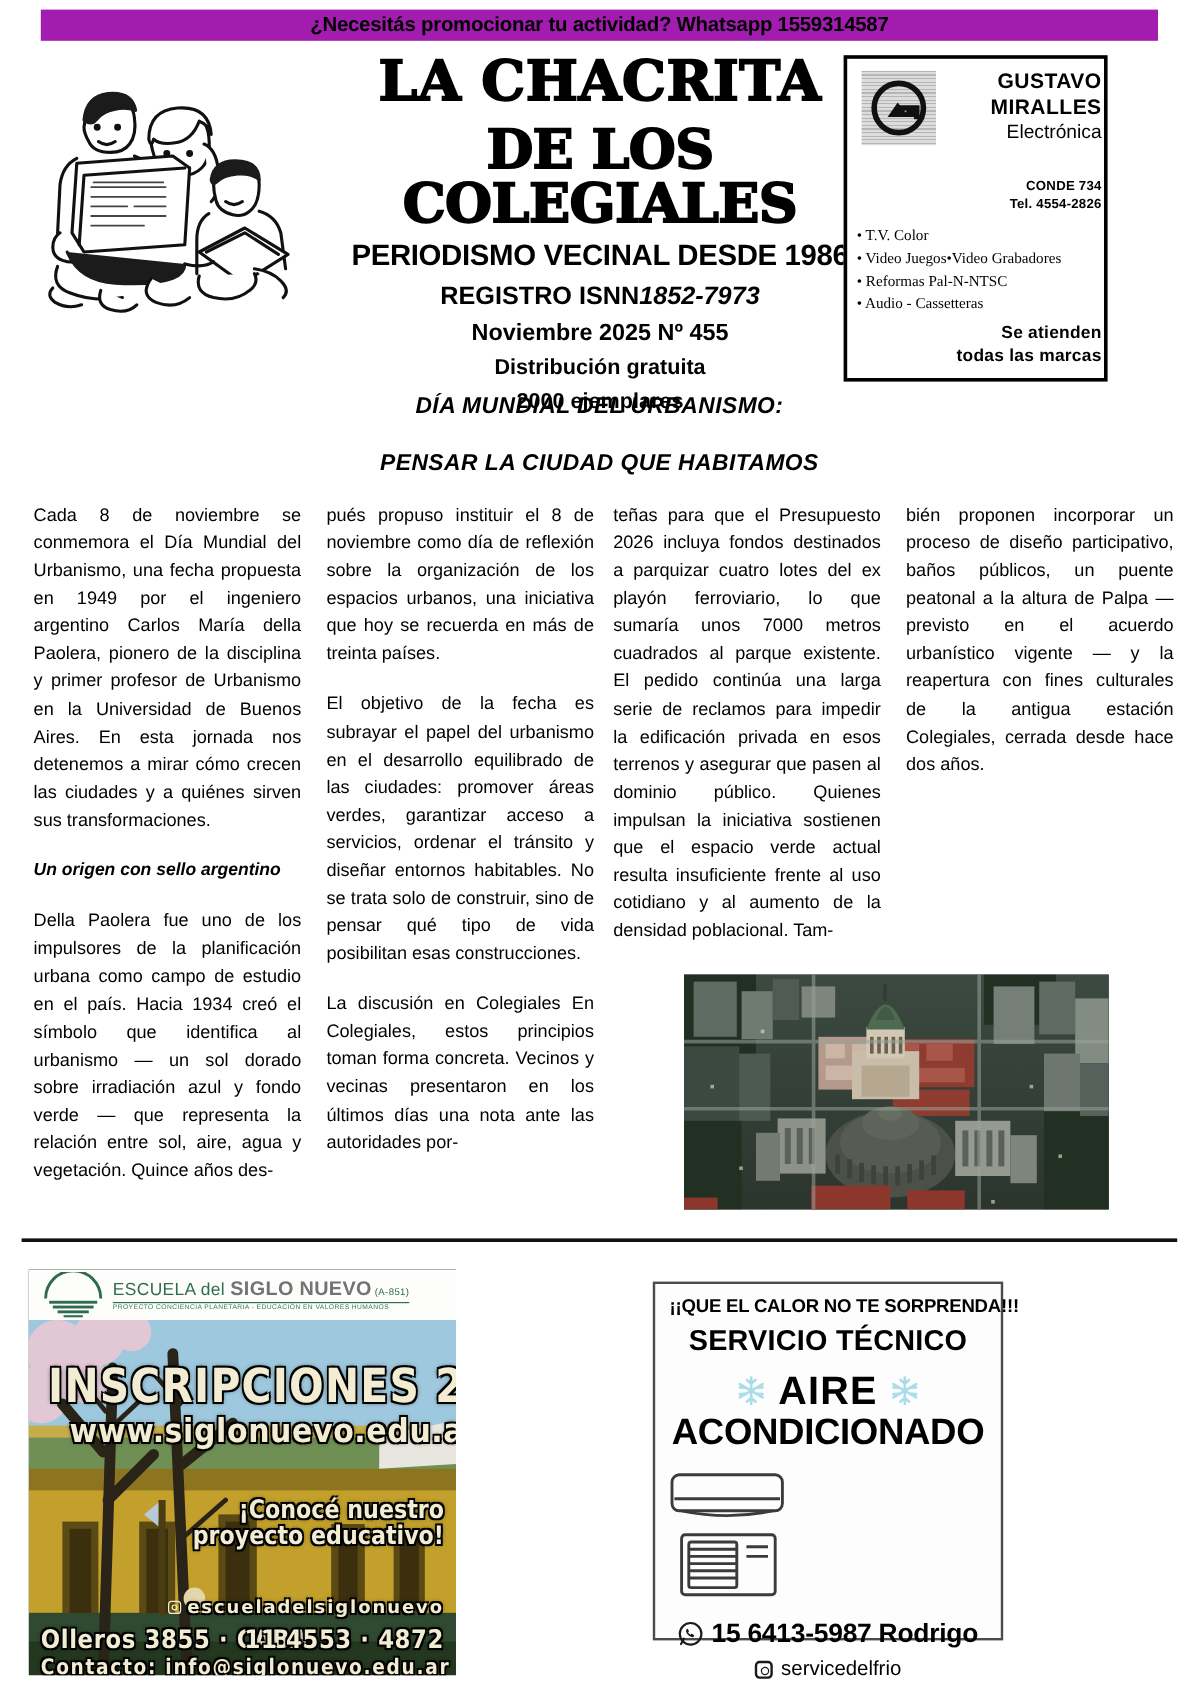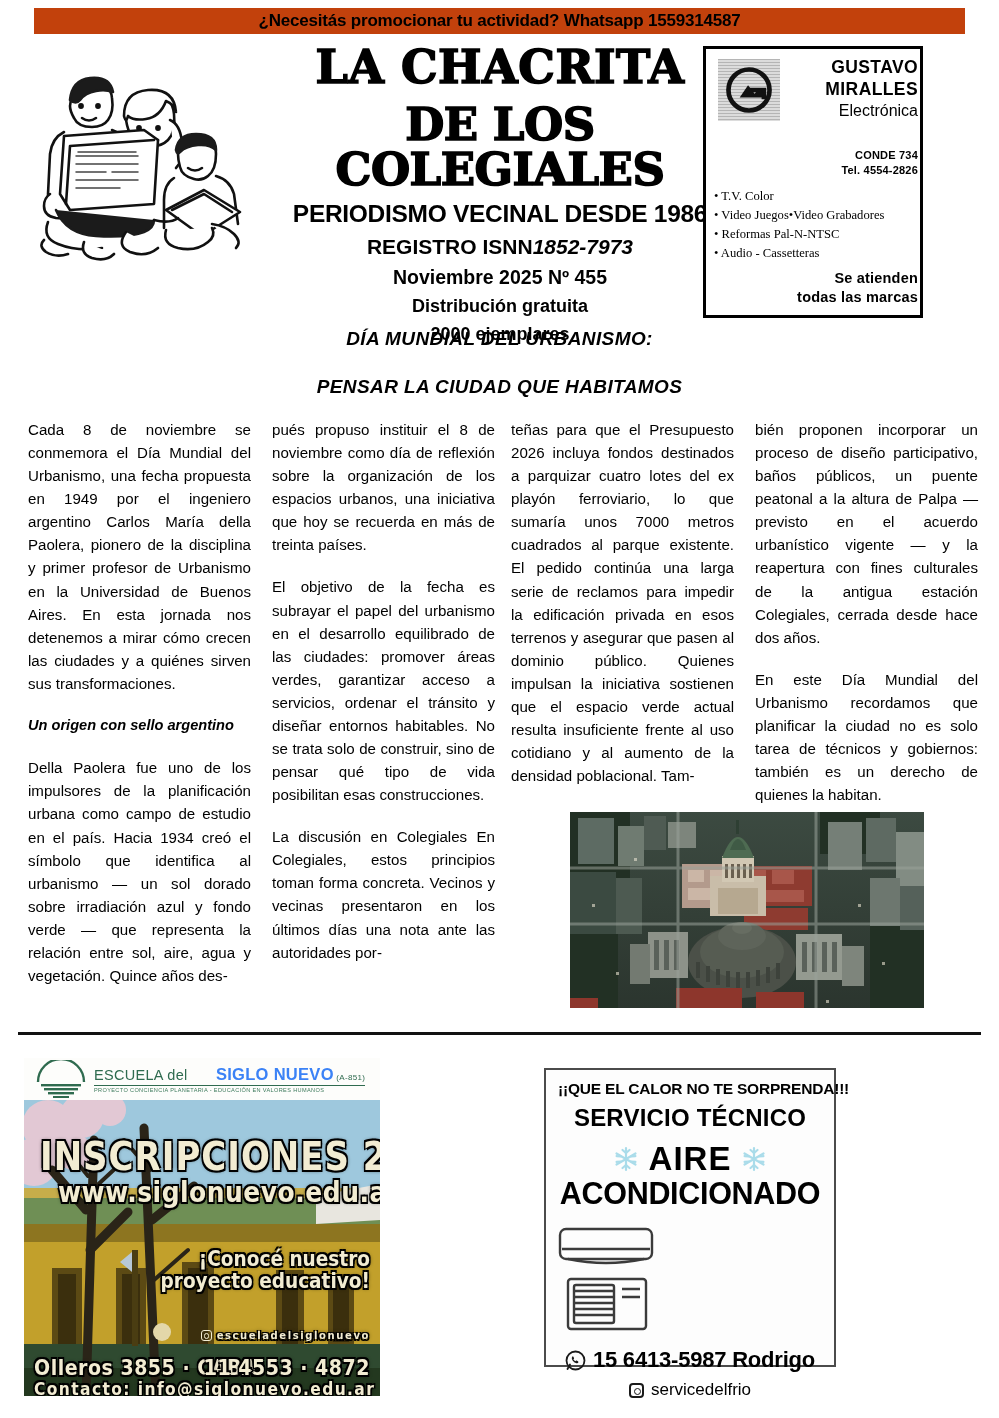--- a/index.html
+++ b/index.html
@@ -12,21 +12,21 @@
     color: #000000;
     overflow: hidden;
     position: relative;
   }
 
   
   .promo-banner {
     position: absolute;
     left: 34px; top: 8px;
     width: 931px; height: 26px;
-    background: #c2410c;
+    background: #a21caf;
     display: flex;
     align-items: center;
     justify-content: center;
   }
   .promo-banner-text {
     font-size: 17px;
     font-weight: bold;
     letter-spacing: -0.2px;
     white-space: nowrap;
   }
@@ -222,21 +222,21 @@
     display: flex; align-items: center;
   }
   .school-logo { width: 58px; height: 38px; margin-left: 8px; flex: 0 0 auto; }
   .school-htext { margin-left: 4px; }
   .school-name {
     font-size: 14.5px;
     letter-spacing: 0.3px;
     white-space: nowrap;
     color: #2f6b4f;
   }
-  .school-name b { color: #3b82f6; font-size: 16.5px; margin-left: 24px; }
+  .school-name b { color: #737373; font-size: 16.5px; }
   .school-name .code { font-size: 8px; color: #2f6b4f; }
   .school-rule { height: 1px; background: #2f6b4f; margin: 1px 0 1px 0; }
   .school-tagline {
     font-size: 5.6px;
     letter-spacing: 0.35px;
     color: #3d7a5c;
     white-space: nowrap;
   }
   .school-photo {
     position: absolute;
@@ -252,21 +252,21 @@
       -1.5px -1.5px 0 #000, 1.5px -1.5px 0 #000,
       -1.5px 1.5px 0 #000, 1.5px 1.5px 0 #000,
       0 0 4px #000;
     white-space: nowrap;
     font-family: "DejaVu Sans", sans-serif;
   }
   .ov-insc { left: 16px; top: 78px; font-size: 34px; letter-spacing: 1px; transform: scaleY(1.15); }
   .ov-web  { left: 34px; top: 120px; font-size: 25px; letter-spacing: 0.5px; transform: scaleY(1.1); }
   .ov-conoce1 { right: 10px; top: 190px; font-size: 18.5px; transform: scaleY(1.15); }
   .ov-conoce2 { right: 10px; top: 212px; font-size: 18.5px; transform: scaleY(1.15); }
-  .ov-ig { right: 10px; top: 272px; font-size: 10px; letter-spacing: 1.6px; display: flex; align-items: center; gap: 5px; }
+  .ov-ig { right: 10px; top: 272px; font-size: 15px; letter-spacing: 1.6px; display: flex; align-items: center; gap: 5px; }
   .ov-addr { left: 10px; top: 298px; font-size: 19px; letter-spacing: 0.5px; transform: scaleY(1.12); }
   .ov-phone { right: 10px; top: 298px; font-size: 19px; letter-spacing: 0.5px; transform: scaleY(1.12); }
   .ov-mail { left: 10px; top: 322px; font-size: 15.5px; letter-spacing: 1.4px; transform: scaleY(1.15); }
   .ig-glyph {
     width: 11px; height: 11px;
     border: 1.6px solid #f2ecd2;
     border-radius: 3px;
     position: relative;
     display: inline-block;
   }
@@ -456,21 +456,20 @@
     <p>El objetivo de la fecha es subrayar el papel del urbanismo en el desarrollo equilibrado de las ciudades: promover áreas verdes, garantizar acceso a servicios, ordenar el tránsito y diseñar entornos habitables. No se trata solo de construir, sino de pensar qué tipo de vida posibilitan esas construcciones.</p>
     <p>La discusión en Colegiales En Colegiales, estos principios toman forma concreta. Vecinos y vecinas presentaron en los últimos días una nota ante las autoridades por-</p>
   </div>
 
   <div class="col" id="col3">
     <p>teñas para que el Presupuesto 2026 incluya fondos destinados a parquizar cuatro lotes del ex playón ferroviario, lo que sumaría unos 7000 metros cuadrados al parque existente. El pedido continúa una larga serie de reclamos para impedir la edificación privada en esos terrenos y asegurar que pasen al dominio público. Quienes impulsan la iniciativa sostienen que el espacio verde actual resulta insuficiente frente al uso cotidiano y al aumento de la densidad poblacional. Tam-</p>
   </div>
 
   <div class="col" id="col4">
     <p>bién proponen incorporar un proceso de diseño participativo, baños públicos, un puente peatonal a la altura de Palpa — previsto en el acuerdo urbanístico vigente — y la reapertura con fines culturales de la antigua estación Colegiales, cerrada desde hace dos años.</p>
-    <p>En este Día Mundial del Urbanismo recordamos que planificar la ciudad no es solo tarea de técnicos y gobiernos: también es un derecho de quienes la habitan.</p>
   </div>
 </div>
 
 <div class="article-photo">
   <svg viewBox="0 0 354 196" class="photo-svg" preserveAspectRatio="none" aria-hidden="true">
     <defs>
       <linearGradient id="sky" x1="0" y1="0" x2="0" y2="1">
         <stop offset="0" stop-color="#3c4a41"></stop>
         <stop offset="1" stop-color="#2b352e"></stop>
       </linearGradient>

